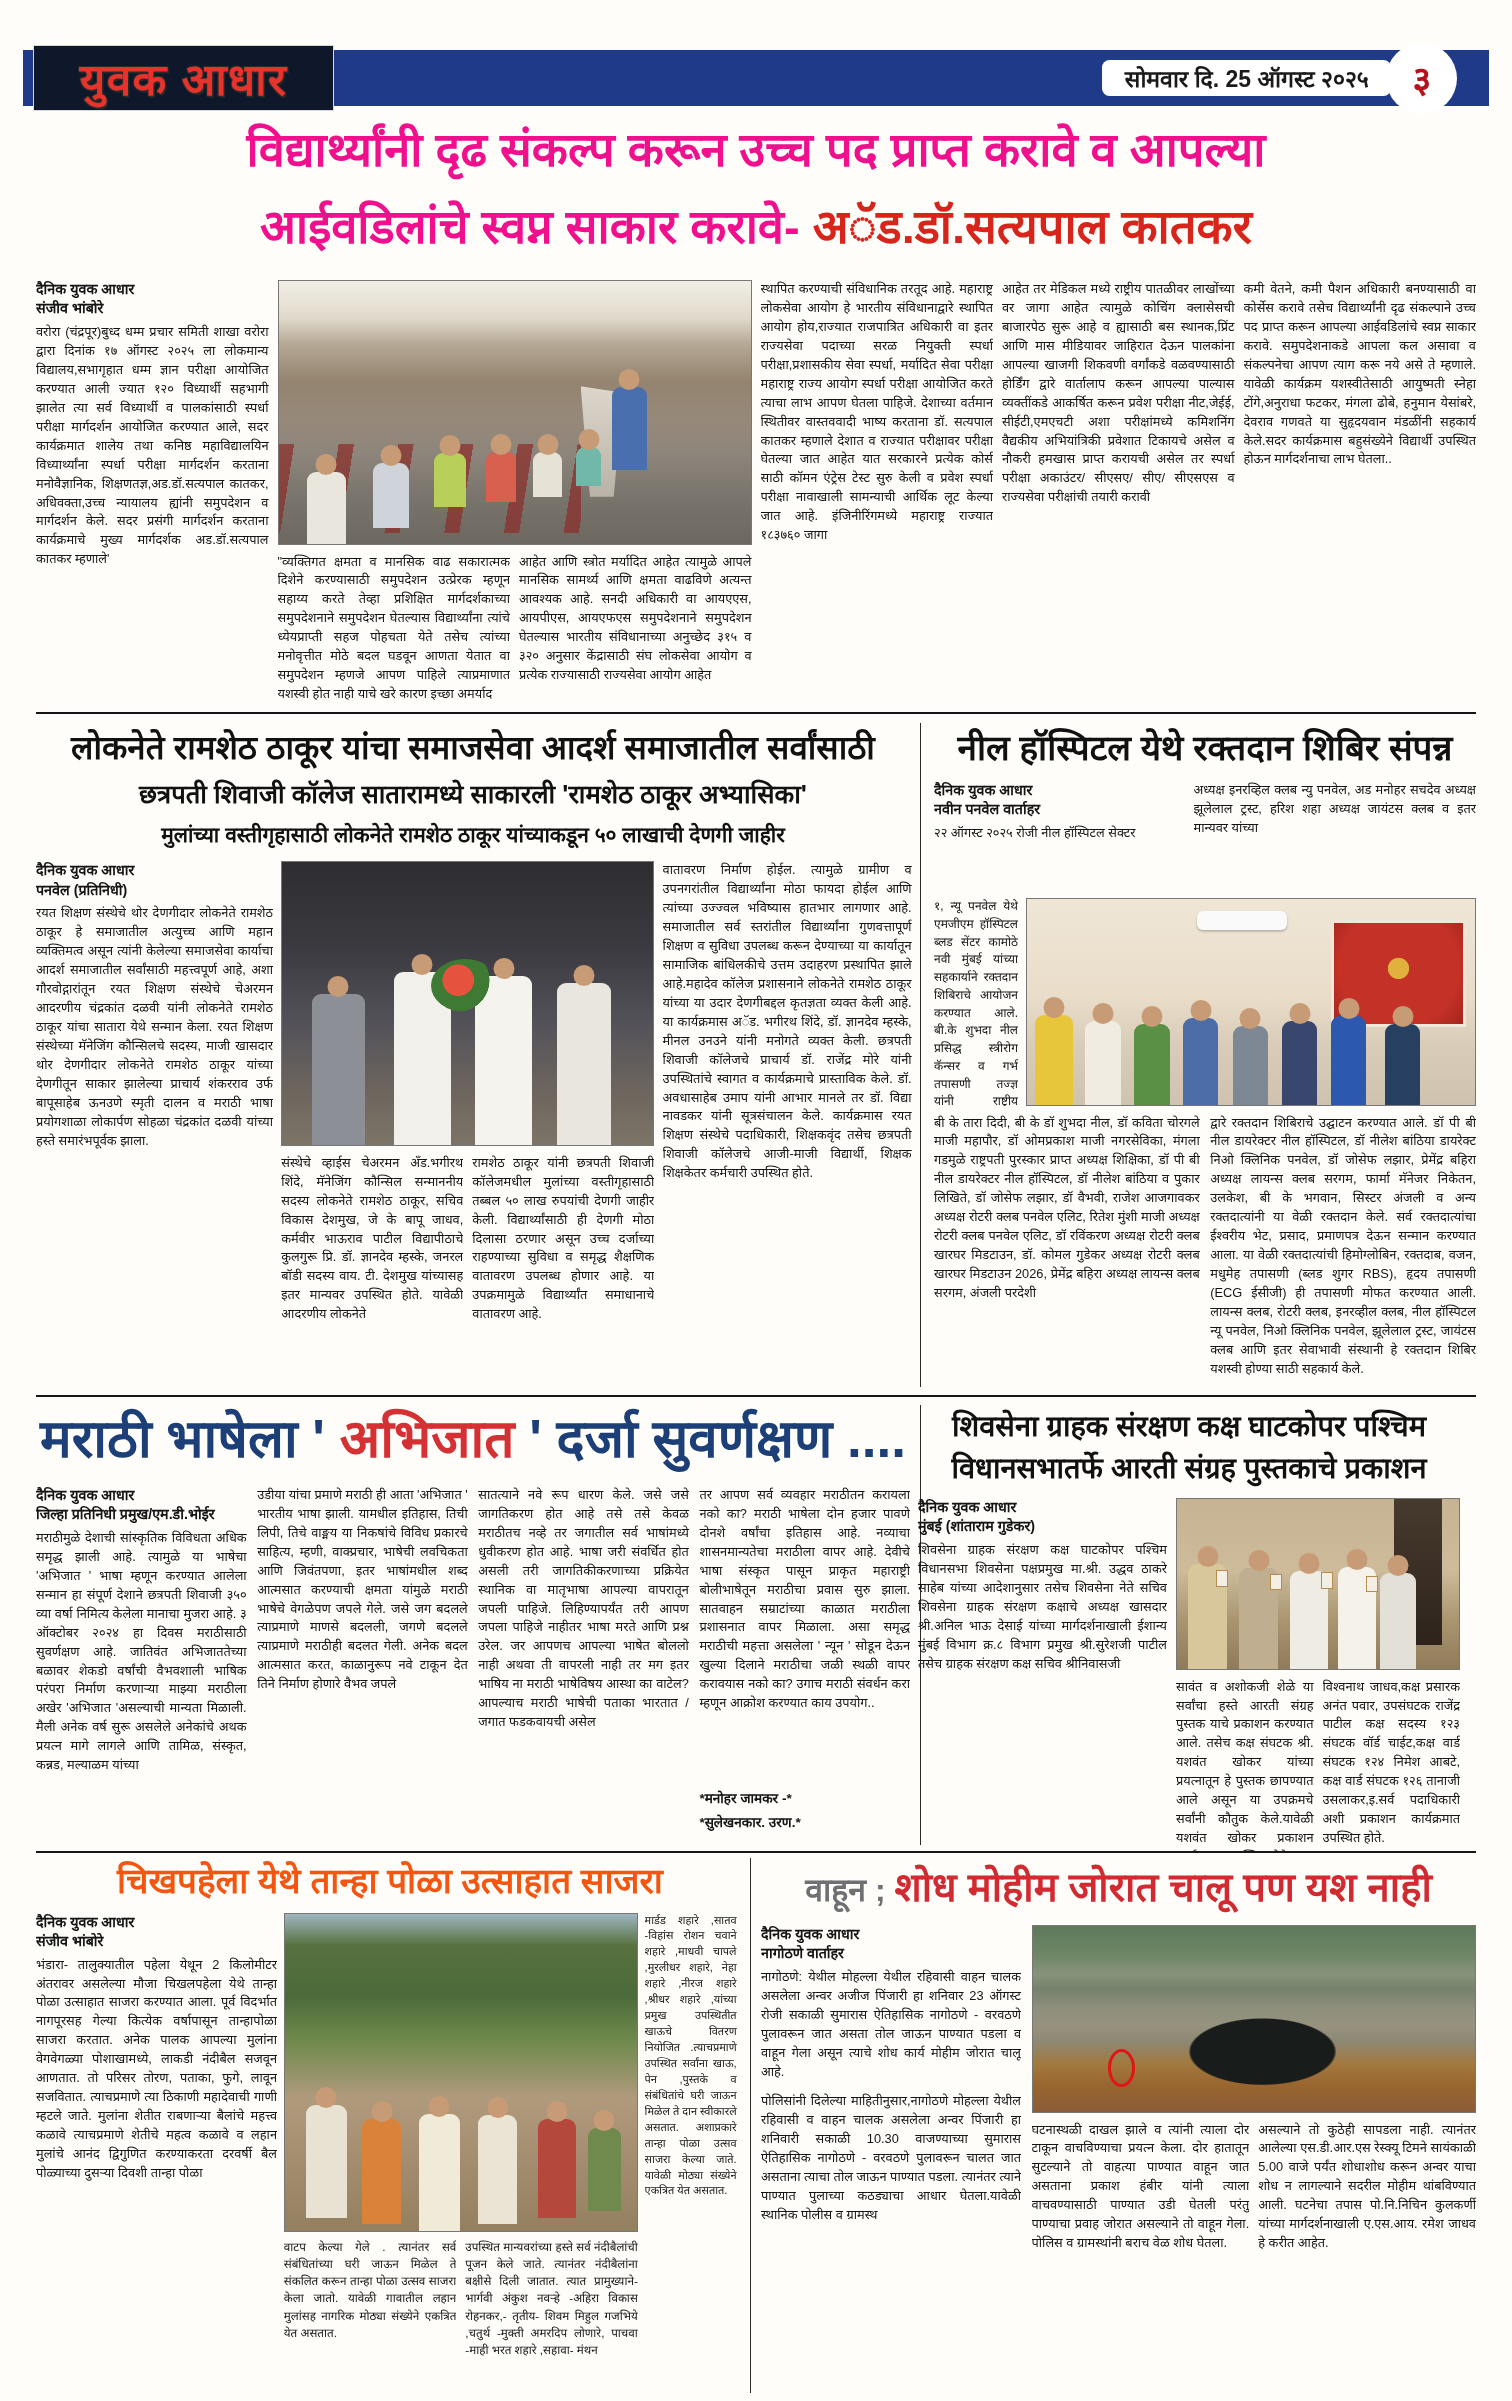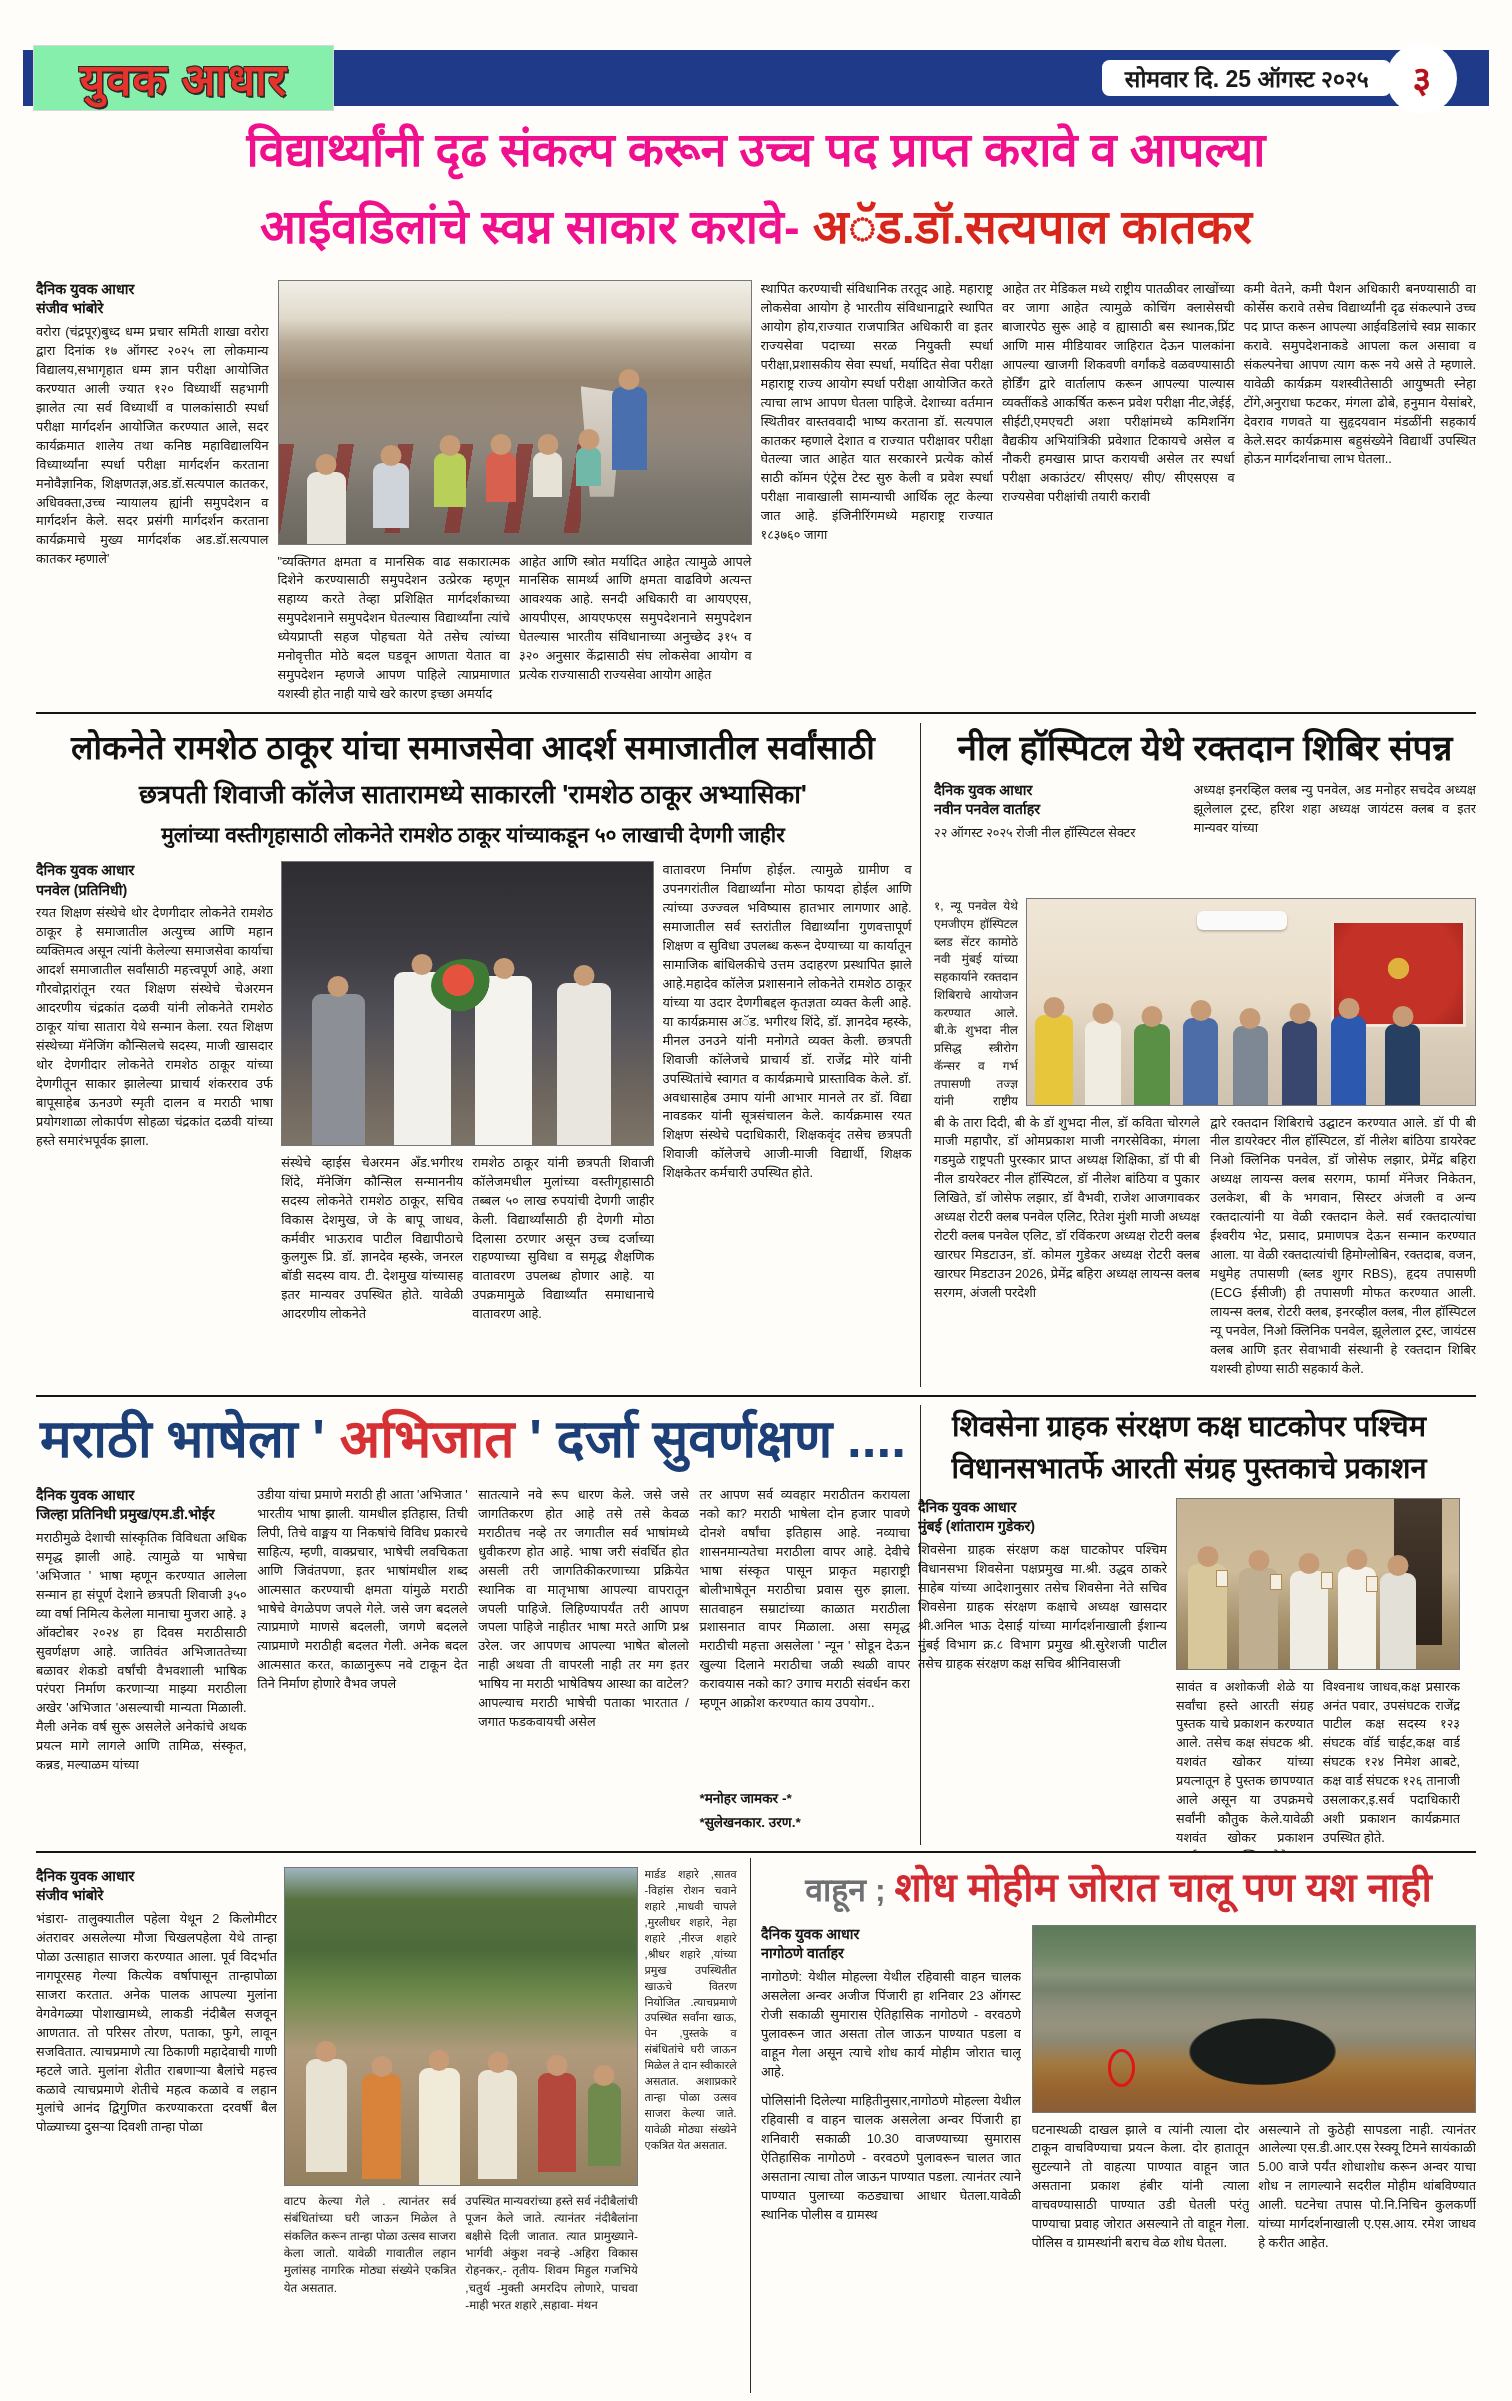--- a/index.html
+++ b/index.html
@@ -4,21 +4,21 @@
 <style>
   * { margin:0; padding:0; box-sizing:border-box; }
   body { background:#e8e8e8; }
   .page {
     position:relative; width:1512px; height:2401px; margin:0 auto;
     background:#fffdfa; overflow:hidden;
     font-family:"Liberation Sans","DejaVu Sans",sans-serif; color:#141414;
   }
   
   .header-bar { position:absolute; left:22.6px; right:22.6px; top:50px; height:56px; background:#203a8a; }
-  .logo-box { position:absolute; left:10.5px; top:-5.3px; width:301px; height:66px; background:#86efac;
+  .logo-box { position:absolute; left:10.5px; top:-5.3px; width:301px; height:66px; background:#0f172a;
     display:flex; align-items:center; justify-content:center; border:0.8px solid #d8d8d8; }
   .logo-text { font-size:44px; font-weight:800; color:#e6342c; letter-spacing:1.5px;
     text-shadow:1.5px 1.5px 0 #2a2a2a, -0.8px -0.8px 0 #2a2a2a, 0.8px -0.8px 0 #2a2a2a, -0.8px 0.8px 0 #2a2a2a; }
   .date-pill { position:absolute; right:98px; top:9.8px; height:36px; background:#ffffff; border-radius:7.5px;
     display:flex; align-items:center; padding:0 22.6px; font-size:23px; font-weight:bold; color:#1a1a1a; }
   .page-circle { position:absolute; right:32px; top:-7.5px; width:71px; height:71px; border-radius:50%;
     background:#ffffff; display:flex; align-items:center; justify-content:center;
     font-size:36px; font-weight:bold; color:#b5121b; }
   
   .col { font-size:12.8px; line-height:1.48; text-align:justify; overflow:hidden; }
@@ -275,20 +275,21 @@
           <div class="col">सावंत व अशोकजी शेळे या सर्वांचा हस्ते आरती संग्रह पुस्तक याचे प्रकाशन करण्यात आले. तसेच कक्ष संघटक श्री. यशवंत खोकर यांच्या प्रयत्नातून हे पुस्तक छापण्यात आले असून या उपक्रमचे सर्वांनी कौतुक केले.यावेळी यशवंत खोकर प्रकाशन कार्यक्रमात उपस्थित होते.</div>
           <div class="col">विश्वनाथ जाधव,कक्ष प्रसारक अनंत पवार, उपसंघटक राजेंद्र पाटील कक्ष सदस्य १२३ संघटक वॉर्ड चाईट,कक्ष वार्ड संघटक १२४ निमेश आबटे, कक्ष वार्ड संघटक १२६ तानाजी उसलाकर,इ.सर्व पदाधिकारी अशी प्रकाशन कार्यक्रमात उपस्थित होते.</div>
         </div>
       </div>
     </div>
   </div>
 
   <div class="rule-h" style="top:1851px; left:36px; right:36px;"></div>
 
   <div class="a6">
+    <div class="a6-headline">चिखपहेला  येथे तान्हा पोळा उत्साहात साजरा</div>
     <div class="a6-body">
       <div class="col">
         <div class="byline">
           <span>दैनिक युवक आधार</span><br>
           <span>संजीव भांबोरे</span>
         </div>
         <span>भंडारा- तालुक्यातील पहेला येथून 2 किलोमीटर अंतरावर असलेल्या मौजा चिखलपहेला येथे तान्हा पोळा उत्साहात साजरा करण्यात आला. पूर्व विदर्भात नागपूरसह गेल्या कित्येक वर्षापासून तान्हापोळा साजरा करतात. अनेक पालक आपल्या मुलांना वेगवेगळ्या पोशाखामध्ये, लाकडी नंदीबैल सजवून आणतात. तो परिसर तोरण, पताका, फुगे, लावून सजवितात. त्याचप्रमाणे त्या ठिकाणी महादेवाची गाणी म्हटले जाते. मुलांना शेतीत राबणाऱ्या बैलांचे महत्त्व कळावे त्याचप्रमाणे शेतीचे महत्व कळावे व लहान मुलांचे आनंद द्विगुणित करण्याकरता दरवर्षी बैल पोळ्याच्या दुसऱ्या दिवशी तान्हा पोळा</span>
       </div>
       <div class="a6-mid">
         <div class="ph ph-pola" style="height:319px;">

